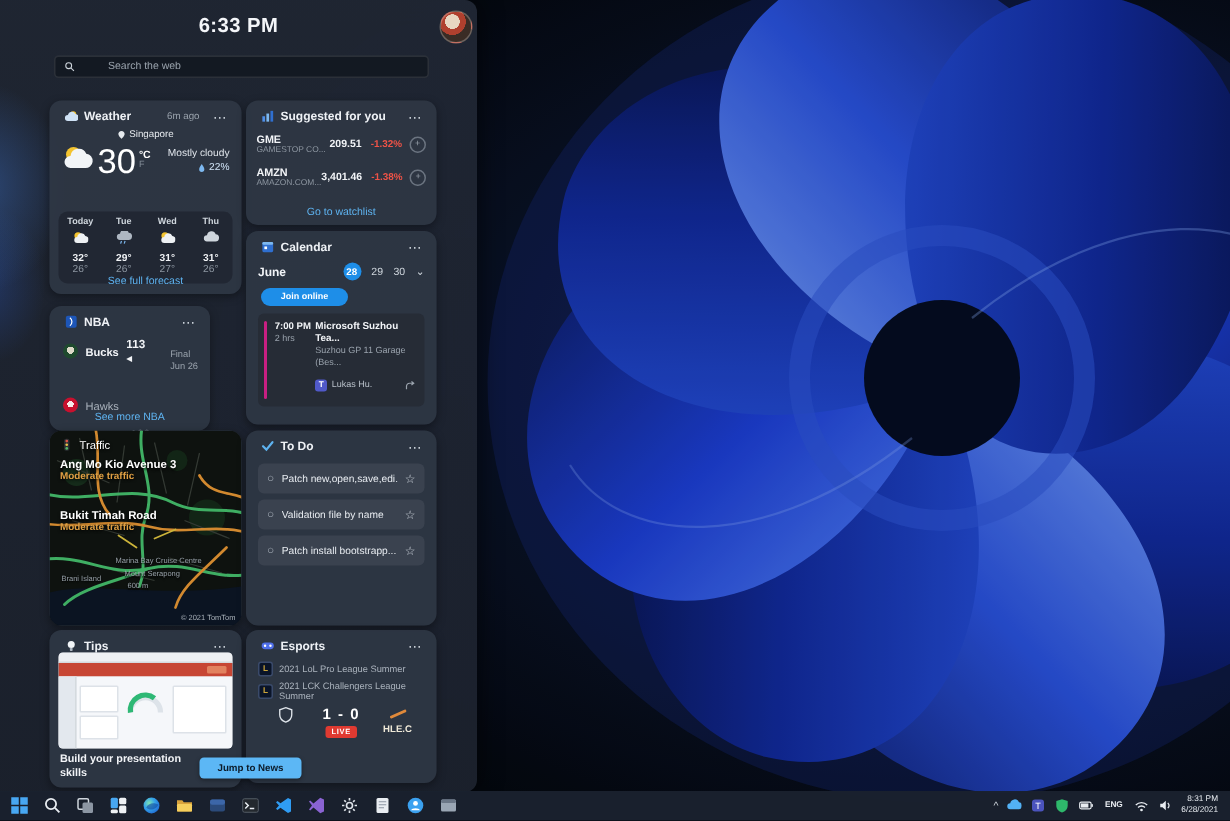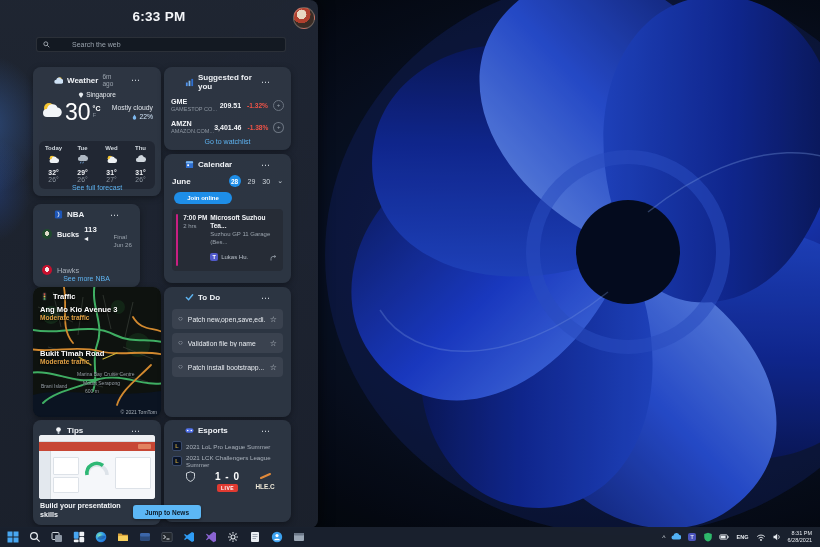--- a/index.html
+++ b/index.html
@@ -39,21 +39,21 @@
   .searchbar{position:absolute;top:37px;left:36px;width:250px;height:15px;
     background:rgba(18,23,32,.85);border:1px solid rgba(255,255,255,.10);
     border-radius:3px;display:flex;align-items:center;gap:20px;padding:0 6px;box-sizing:border-box;}
   .searchbar svg{width:7px;height:7px;flex:0 0 auto;}
   .searchbar input{flex:1;background:transparent;border:none;outline:none;
     font-size:7px;color:#cfd6dd;font-family:inherit;}
   .searchbar input::placeholder{color:#9aa3ad;}
   
   .card{position:absolute;background:rgba(47,55,69,.90);border-radius:8px;
     box-shadow:0 2px 6px rgba(0,0,0,.35);box-sizing:border-box;overflow:hidden;}
-  .chead{display:flex;align-items:center;gap:4px;padding:6px 21px 3px;}
+  .chead{display:flex;align-items:center;gap:4px;padding:6px 10px 3px;}
   .cicon{width:9px;height:9px;display:inline-flex;}
   .cicon svg{width:9px;height:9px;}
   .ctitle{font-size:8px;font-weight:700;color:#eef1f5;}
   .cmeta{margin-left:auto;font-size:6.5px;color:#9aa3ad;}
   .cdots{margin-left:auto;color:#cfd6dd;font-size:9px;line-height:6px;cursor:pointer;}
   .cmeta + .cdots{margin-left:5px;}
   .link{position:absolute;bottom:5px;left:0;width:100%;text-align:center;
     font-size:7px;color:#5eb3f0;cursor:pointer;}
   
   .w-loc{display:flex;justify-content:center;align-items:center;gap:2px;
@@ -115,23 +115,23 @@
   .nba-name.loser{color:#aab2bc;font-weight:400;}
   .nba-score{margin-left:auto;font-size:7.8px;font-weight:700;color:#f2f4f7;}
   .nba-score.loser{color:#aab2bc;font-weight:400;margin-top:39px;}
   .nba-status{position:absolute;right:8px;top:29px;text-align:left;
     font-size:6.2px;color:#9aa3ad;line-height:8px;}
   
   .traffic{padding:0;}
   .traffic .map{position:absolute;inset:0;}
   .tr-overlay{position:absolute;left:0;top:0;right:0;padding:5px 7px;z-index:2;}
   .tr-head{display:flex;align-items:center;gap:4px;}
-  .tr-title{font-size:7.5px;font-weight:700;color:#fff;text-shadow:0 1px 2px #000;text-align:center;}
+  .tr-title{font-size:7.5px;font-weight:400;color:#fff;text-shadow:0 1px 2px #000;text-align:center;}
   .tr-road{font-size:7.6px;font-weight:700;color:#fff;text-shadow:0 1px 2px #000;margin-top:4px;line-height:9px;}
-  .tr-road.second{margin-top:28px;}
+  .tr-road.second{margin-top:18px;}
   .tr-status{font-size:6.6px;color:#e0a044;font-weight:700;text-shadow:0 1px 2px #000;}
   .map-label{position:absolute;font-size:5px;color:#97a0a8;text-shadow:0 1px 1px #000;z-index:2;}
   .map-attr{position:absolute;right:4px;bottom:2px;font-size:5px;color:#aab2ba;z-index:2;}
   
   .td-sub{display:flex;align-items:center;gap:3px;padding:3px 8px 0;}
   .td-home{font-size:7px;color:#e6eaee;}
   .td-label{font-size:7.5px;font-weight:700;color:#f2f4f7;}
   .td-chev{font-size:6px;color:#cfd6dd;}
   .td-add{margin-left:auto;width:15px;height:15px;border-radius:50%;
     background:rgba(86,170,250,.25);display:flex;align-items:center;justify-content:center;cursor:pointer;}

